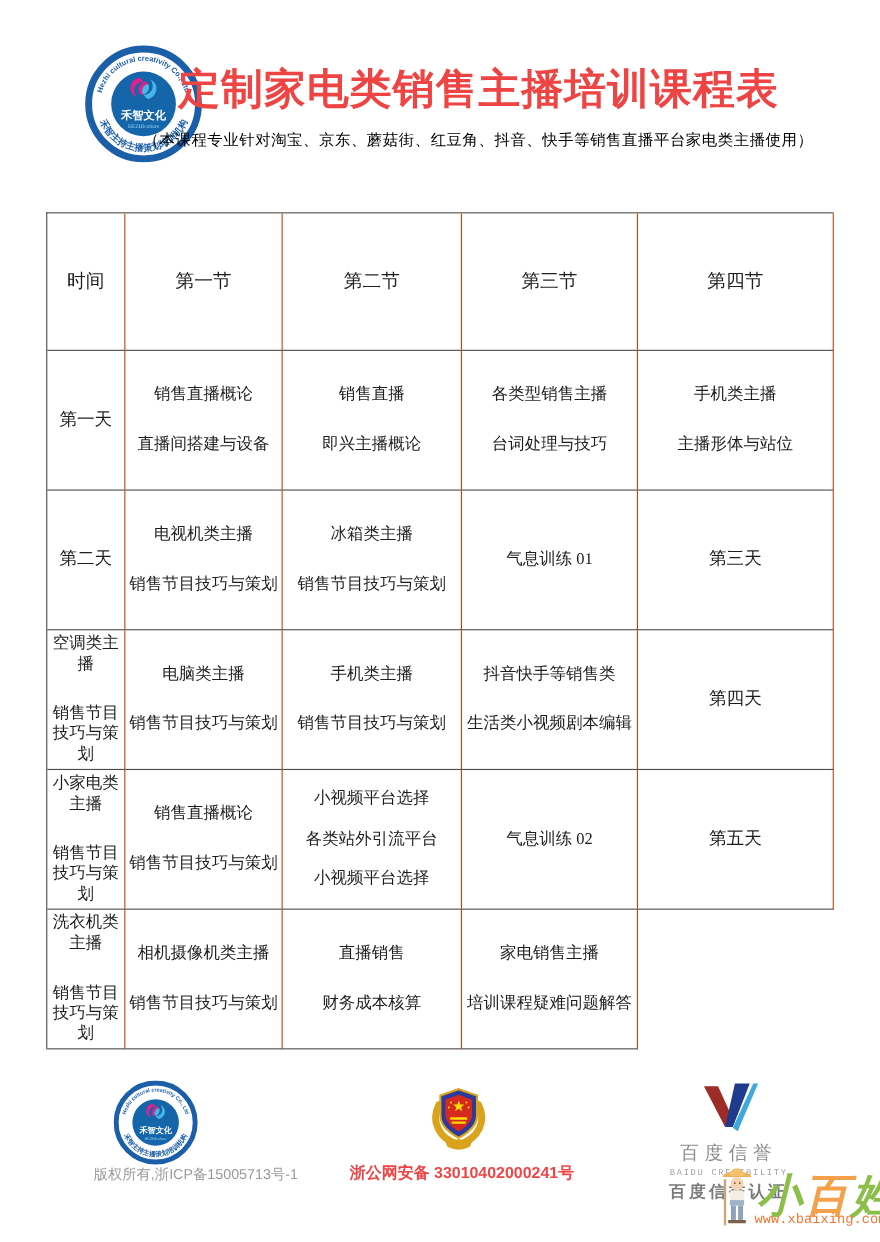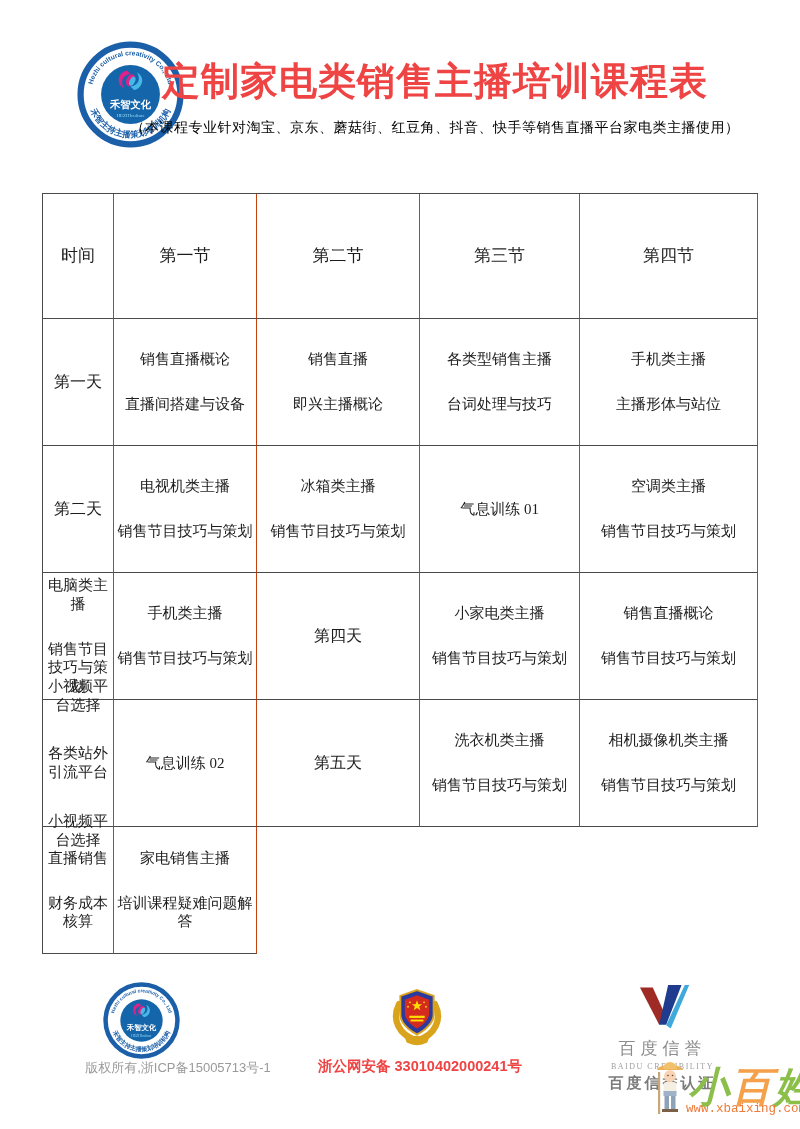--- a/index.html
+++ b/index.html
@@ -26,40 +26,40 @@
     grid-template-columns:71px 143px 163px 160px 178px;
     grid-template-rows:125px 127px 127px 127px 127px 127px;
     border-top:1px solid #4a4a4a; border-left:1px solid #4a4a4a;
   }
   .cell {
     border-right:1px solid #c2410c; border-bottom:1px solid #4a4a4a;
     display:flex; flex-direction:column; align-items:center; justify-content:center;
     gap:26px; color:#1d1d1d; font-size:15px; text-align:center;
     padding:2px; box-sizing:border-box;
   }
-  .cell.three-lines { gap:30px;font-family:Liberation Serif, serif; }
+  .cell.three-lines { gap:18px;font-family:Liberation Serif, serif; }
   .cell.hdr  { font-size:17px; }
   .cell.day  { font-size:16px; }
   .line { line-height:1.25; }
 
   
   .hezhi-logo-footer { position:absolute; left:103px; top:982px; width:77px; height:77px; }
   .copyright-text {
     position:absolute; left:63px; top:1059px; width:230px; text-align:center;
     font-size:13px; color:#9a9a9a; font-family:"Liberation Sans",sans-serif;
   }
   .police-badge { position:absolute; left:385px; top:981px; width:64px; height:72px; }
   .police-text {
     position:absolute; left:295px; top:1057px; width:250px; text-align:center;
     font-size:14.5px; font-weight:bold; color:#ef4444;
     font-family:"Liberation Sans",sans-serif;
   }
   .baidu-block {
     position:absolute; left:590px; top:982px; width:145px; text-align:center;
-    font-family:Liberation Serif, serif;
+    font-family:Liberation Mono, monospace;
   }
   .baidu-v { width:64px; height:52px; display:block; margin:0 auto; }
   .baidu-cn { font-size:17px; color:#8c8c8c; letter-spacing:5px; margin-top:3px; }
   .baidu-en { font-size:8px;  color:#a0a0a0; letter-spacing:1.5px; margin-top:2px; }
   .baidu-cert { font-size:15px; color:#7a7a7a; letter-spacing:3px; margin-top:3px; font-weight:bold; }
 
   
   .wm-mascot { position:absolute; left:650px; top:1058px; width:40px; height:64px; }
   .wm-chars {
     position:absolute; left:688px; top:1060px; width:112px;
@@ -152,31 +152,38 @@
     <span class="line">销售节目技巧与策划</span>
   </div>
   <div class="cell">
     <span class="line">冰箱类主播</span>
     <span class="line">销售节目技巧与策划</span>
   </div>
   <div class="cell">
     <span class="line">气息训练 01</span>
   </div>
 
+  <div class="cell day">
+      <span class="line">第三天</span>
+    </div>
   <div class="cell">
     <span class="line">空调类主播</span>
     <span class="line">销售节目技巧与策划</span>
   </div>
   <div class="cell">
     <span class="line">电脑类主播</span>
     <span class="line">销售节目技巧与策划</span>
   </div>
   <div class="cell">
     <span class="line">手机类主播</span>
     <span class="line">销售节目技巧与策划</span>
+  </div>
+  <div class="cell">
+    <span class="line">抖音快手等销售类</span>
+    <span class="line">生活类小视频剧本编辑</span>
   </div>
 
   <div class="cell day">
       <span class="line">第四天</span>
     </div>
   <div class="cell">
     <span class="line">小家电类主播</span>
     <span class="line">销售节目技巧与策划</span>
   </div>
   <div class="cell">

